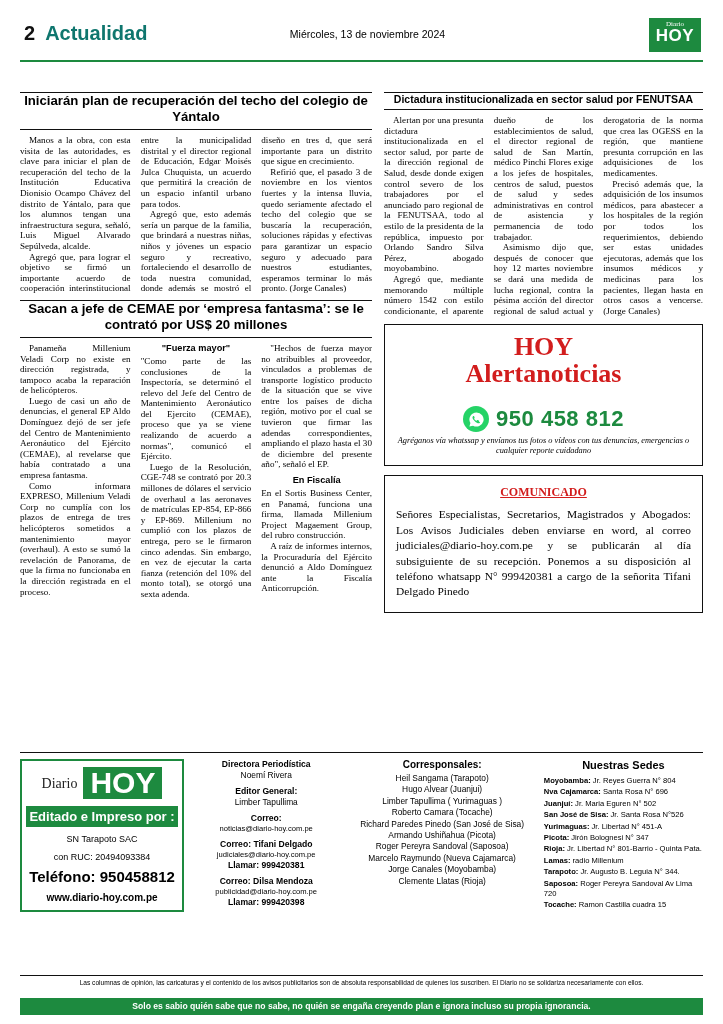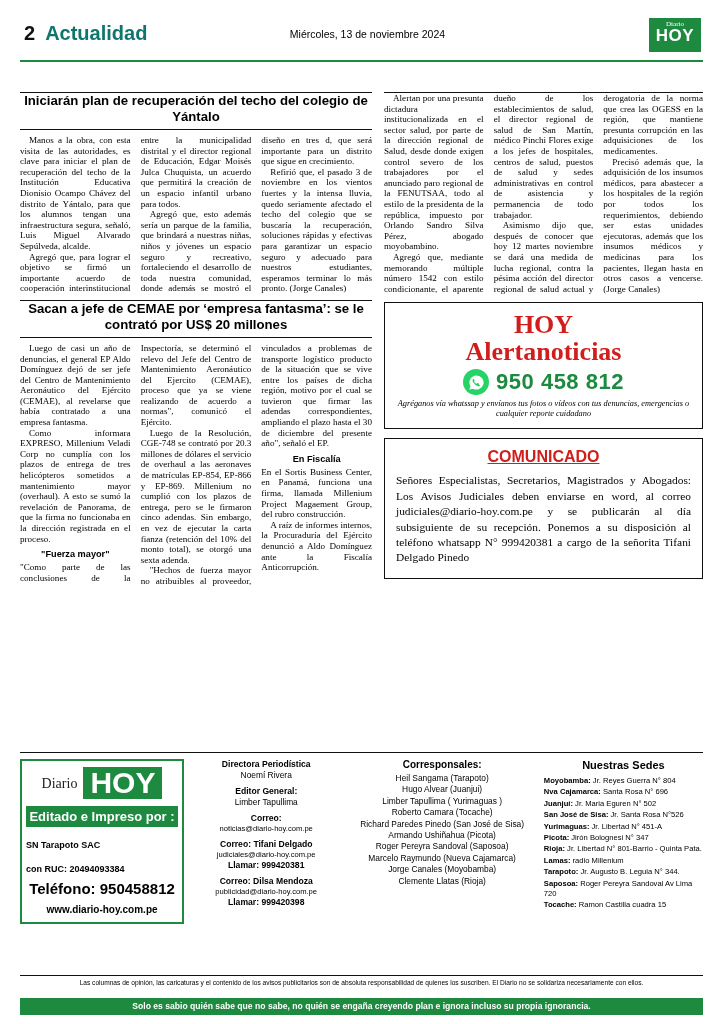--- a/index.html
+++ b/index.html
@@ -55,45 +55,45 @@
   
   .rh { font-family:"Liberation Sans", sans-serif; font-weight:bold; font-size:10.5px; text-align:center; line-height:13px; padding-bottom:3px;}
 
   
   .alerta {
     border:1.2px solid #111; margin-top:8px; padding:8px 10px 9px 10px; text-align:center;
     background:#fff;
   }
   .alerta .hoy { font-family:"Liberation Serif", serif; font-weight:bold; font-size:26px; color:#d21d1d; line-height:27px; }
   .alerta .an { font-family:"Liberation Serif", serif; font-weight:bold; font-size:26px; color:#d21d1d; line-height:28px; }
-  .alerta .phone-row { display:flex; align-items:center; justify-content:center; gap:7px; margin-top:3px; }
+  .alerta .phone-row { display:flex; align-items:center; justify-content:center; gap:7px; margin-top:18px; }
   .wa { width:26px; height:26px; border-radius:50%; background:#25D366; display:inline-flex; align-items:center; justify-content:center; }
   .wa svg { width:17px; height:17px; }
   .alerta .phone { font-family:"Liberation Sans", sans-serif; font-weight:bold; font-size:22px; color:#1d8a3f; letter-spacing:.5px;}
   .alerta .sub { font-family:"Liberation Serif", serif; font-style:italic; font-size:8.3px; line-height:10px; margin-top:4px; }
 
   
   .comunicado { border:1.2px solid #111; margin-top:9px; padding:9px 11px 12px 11px; }
-  .com-title { text-align:center; font-family:Liberation Sans, sans-serif; font-weight:bold; font-size:16px; color:#d21d1d; text-decoration:underline; margin-bottom:7px;}
+  .com-title { text-align:center; font-family:Liberation Serif, serif; font-weight:bold; font-size:12px; color:#d21d1d; text-decoration:underline; margin-bottom:7px;}
   .com-body { font-size:11.4px; line-height:15.4px; text-align:justify; font-family:"Liberation Serif", serif;}
 
   
   .footer { position:absolute; left:20px; top:752px; width:683px; border-top:1.5px solid #111; padding-top:6px; }
   .foot-grid { display:flex; gap:8px; }
   .f1 { width:168px; }
   .f2 { width:152px; }
   .f3 { width:192px; }
   .f4 { width:163px; }
 
   .logobox { border:2px solid #1d8a3f; padding:6px 4px 7px 4px; text-align:center; }
   .logobox .row { display:flex; align-items:center; justify-content:center; gap:6px; }
   .logobox .d2 { font-family:"Liberation Serif", serif; font-size:14px; color:#222; line-height:15px;}
   .logobox .h2 { background:#1d8a3f; color:#fff; font-family:"Liberation Sans", sans-serif; font-weight:bold; font-size:30px; line-height:32px; padding:0 7px; }
   .greenbar { background:#1d8a3f; color:#fff; font-family:"Liberation Sans", sans-serif; font-weight:bold; font-size:13px; text-align:center; padding:3px 0; margin-top:7px;}
-  .f1 .ctr { text-align:left; font-family:"Liberation Sans", sans-serif; font-size:9px; line-height:12px; margin-top:12px; font-weight:bold;}
+  .f1 .ctr { text-align:center; font-family:"Liberation Sans", sans-serif; font-size:9px; line-height:12px; margin-top:6px; font-weight:normal;}
   .f1 .ctr2 { text-align:center; font-family:"Liberation Sans", sans-serif; font-size:15px; line-height:12px; margin-top:8px; font-weight:bold;}
   .f1 .web { text-align:center; font-family:"Liberation Sans", sans-serif; font-size:10px; margin-top:9px; font-weight:bold;}
 
   .f2 .t { text-align:center; font-family:"Liberation Sans", sans-serif; font-weight:bold; font-size:8.6px; line-height:11px;}
   .f2 .n { text-align:center; font-family:"Liberation Sans", sans-serif; font-size:8.4px; line-height:11px;}
   .f2 .sm { text-align:center; font-family:"Liberation Sans", sans-serif; font-size:7.6px; line-height:10px;}
   .f2 .gap { height:5px; }
 
   .f3 .t { text-align:center; font-family:"Liberation Sans", sans-serif; font-weight:bold; font-size:10px; margin-bottom:3px;}
   .f3 .item { text-align:center; font-family:"Liberation Sans", sans-serif; font-size:8.4px; line-height:11.4px;}
@@ -135,34 +135,36 @@
         <p class="body">Agregó que, para lograr el objetivo se firmó un importante acuerdo de cooperación interinstitucional entre la municipalidad distrital y el director regional de Educación, Edgar Moisés Julca Chuquista, un acuerdo que permitirá la creación de un espacio infantil urbano para todos.</p>
         <p class="body">Agregó que, esto además sería un parque de la familia, que brindará a nuestras niñas, niños y jóvenes un espacio seguro y recreativo, fortaleciendo el desarrollo de toda nuestra comunidad, donde además se mostró el diseño en tres d, que será importante para un distrito que sigue en crecimiento.</p>
         <p class="body">Refirió que, el pasado 3 de noviembre en los vientos fuertes y la intensa lluvia, quedo seriamente afectado el techo del colegio que se buscaría la recuperación, soluciones rápidas y efectivas para garantizar un espacio seguro y adecuado para nuestros estudiantes, esperamos terminar lo más pronto.  (Jorge Canales)</p>
       </div>
 
       <div class="sp"></div>
       <div class="hl-rule-top"></div>
       <div class="headline hl-rule-bot">Sacan a jefe de CEMAE por ‘empresa fantasma’: se le contrató por US$ 20 millones</div>
 
       <div class="cols3">
+        <p class="body">Panameña Millenium Veladi Corp no existe en dirección registrada, y tampoco acaba la reparación de helicópteros.</p>
         <p class="body">Luego de casi un año de denuncias, el general EP Aldo Domínguez dejó de ser jefe del Centro de Mantenimiento Aeronáutico del Ejército (CEMAE), al revelarse que había contratado a una empresa fantasma.</p>
         <p class="body">Como informara EXPRESO, Millenium Veladi Corp no cumplía con los plazos de entrega de tres helicópteros sometidos a mantenimiento mayor (overhaul). A esto se sumó la revelación de Panorama, de que la firma no funcionaba en la dirección registrada en el proceso.</p>
         <div class="subhead">"Fuerza mayor"</div>
         <p class="body noind">"Como parte de las conclusiones de la Inspectoría, se determinó el relevo del Jefe del Centro de Mantenimiento Aeronáutico del Ejercito (CEMAE), proceso que ya se viene realizando de acuerdo a normas", comunicó el Ejército.</p>
         <p class="body">Luego de la Resolución, CGE-748 se contrató por 20.3 millones de dólares el servicio de overhaul a las aeronaves de matrículas EP-854, EP-866 y EP-869. Millenium no cumplió con los plazos de entrega, pero se le firmaron cinco adendas. Sin embargo, en vez de ejecutar la carta fianza (retención del 10% del monto total), se otorgó una sexta adenda.</p>
         <p class="body">"Hechos de fuerza mayor no atribuibles al proveedor, vinculados a problemas de transporte logístico producto de la situación que se vive entre los países de dicha región, motivo por el cual se tuvieron que firmar las adendas correspondientes, ampliando el plazo hasta el 30 de diciembre del presente año", señaló el EP.</p>
         <div class="subhead">En Fiscalía</div>
         <p class="body noind">En el Sortis Business Center, en Panamá, funciona una firma, llamada Millenium Project Magaement Group, del rubro construcción.</p>
         <p class="body">A raíz de informes internos, la Procuraduría del Ejército denunció a Aldo Domínguez ante la Fiscalía Anticorrupción.</p>
       </div>
     </div>
 
     <div class="col-right">
       <div class="hl-rule-top"></div>
+      <div class="rh hl-rule-bot">Dictadura institucionalizada en sector salud por FENUTSAA</div>
 
       <div class="cols3">
         <p class="body">Alertan por una presunta dictadura institucionalizada en el sector salud, por parte de la dirección regional de Salud, desde donde exigen control severo de los trabajadores por el anunciado paro regional de la FENUTSAA, todo al estilo de la presidenta de la república, impuesto por Orlando Sandro Silva Pérez, abogado moyobambino.</p>
         <p class="body">Agregó que, mediante memorando múltiple número 1542 con estilo condicionante, el aparente dueño de los establecimientos de salud, el director regional de salud de San Martín, médico Pinchi Flores exige a los jefes de hospitales, centros de salud, puestos de salud y sedes administrativas en control de asistencia y permanencia de todo trabajador.</p>
         <p class="body">Asimismo dijo que, después de conocer que hoy 12 martes noviembre se dará una medida de lucha regional, contra la pésima acción del director regional de salud actual y derogatoria de la norma que crea las OGESS en la región, que mantiene presunta corrupción en las adquisiciones de los medicamentes.</p>
         <p class="body">Precisó además que, la adquisición de los insumos médicos, para abastecer a los hospitales de la región por todos los requerimientos, debiendo ser estas unidades ejecutoras, además que los insumos médicos y medicinas para los pacientes, llegan hasta en otros casos a vencerse.  (Jorge Canales)</p>
       </div>
 
       <div class="alerta">
         <div class="hoy">HOY</div>

